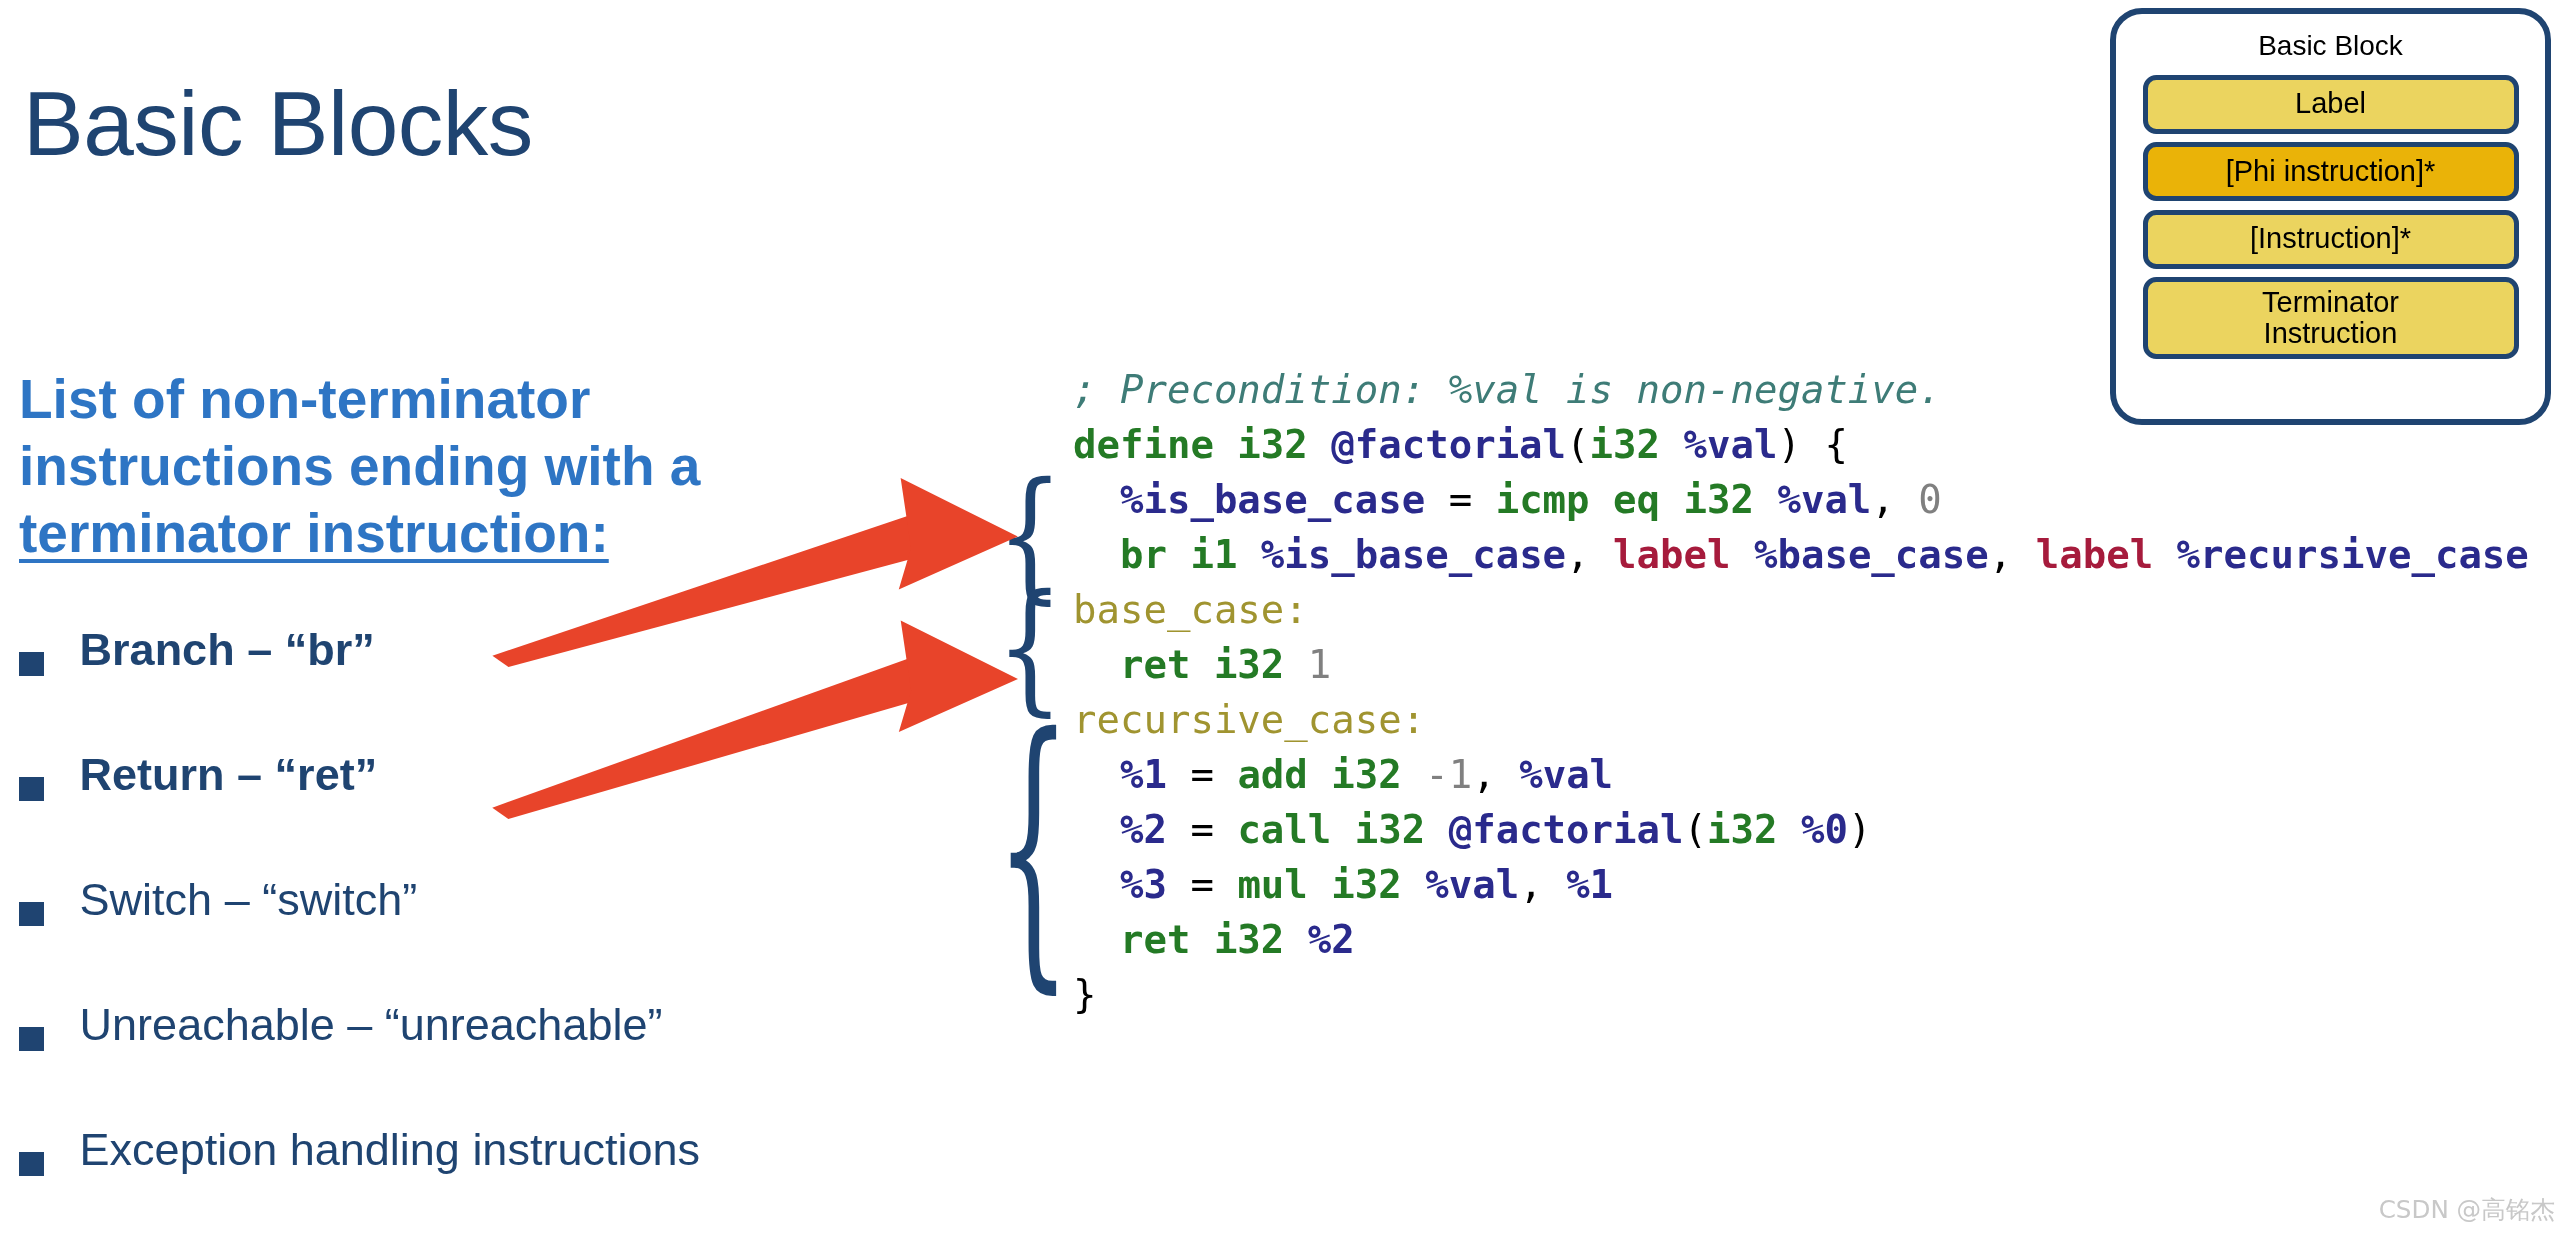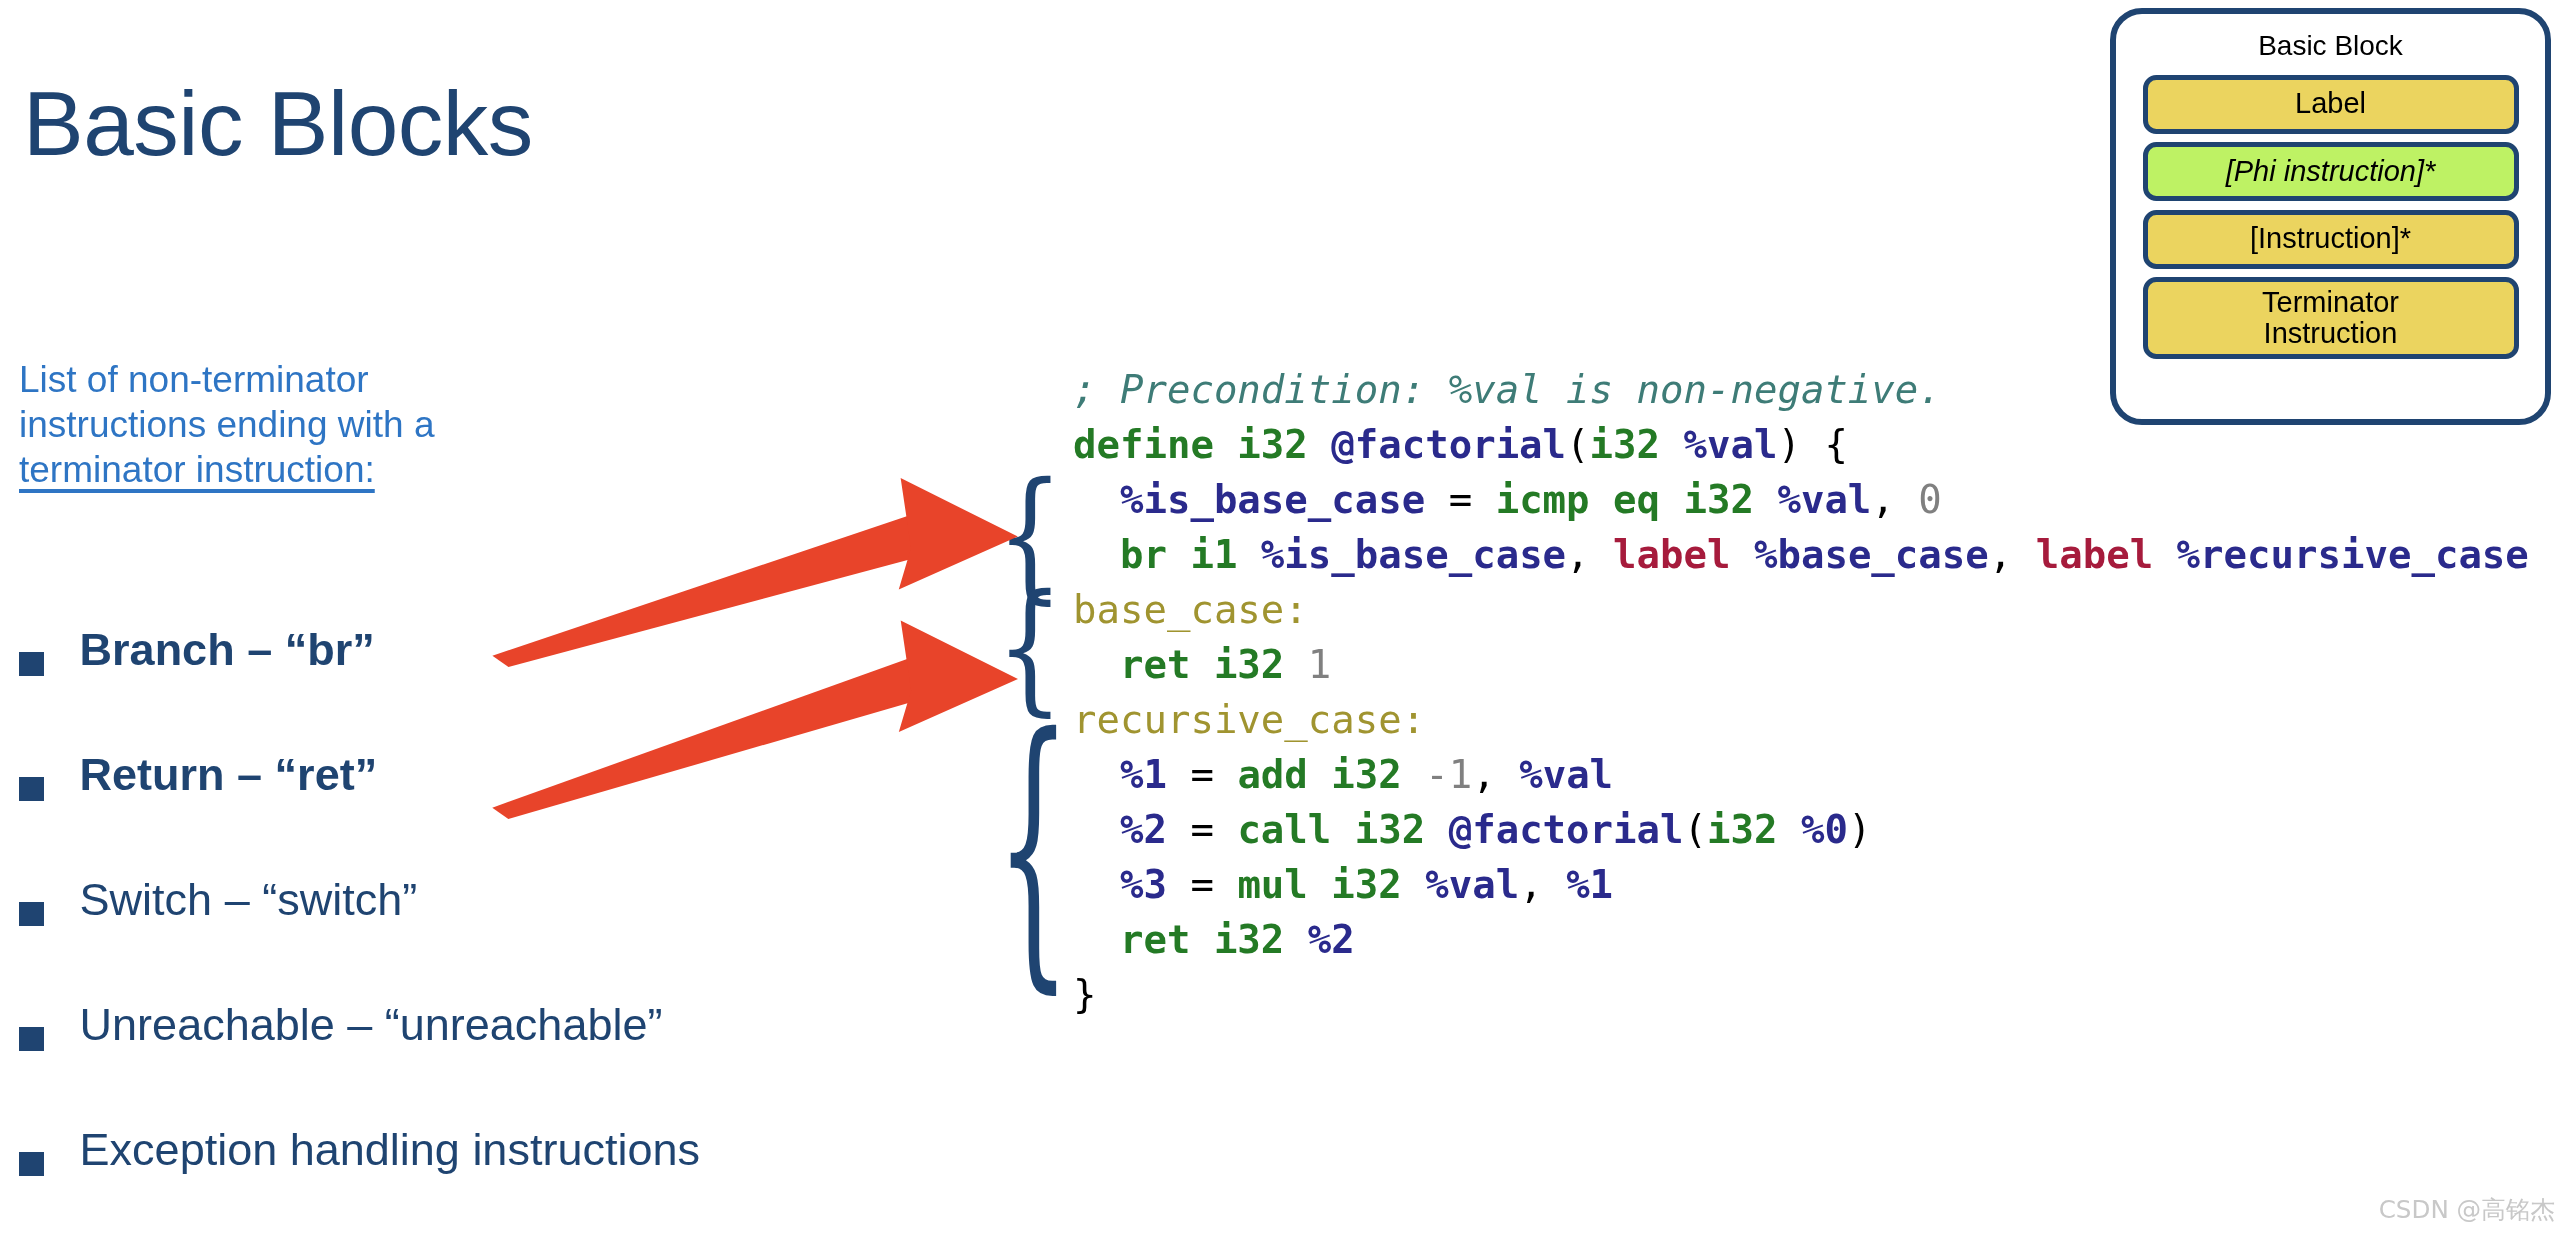--- a/index.html
+++ b/index.html
@@ -25,26 +25,26 @@
     color: #1F4471;
     font-weight: 400;
     letter-spacing: -0.5px;
     white-space: nowrap;
   }
 
   
   #lead-paragraph {
     position: absolute;
     left: 19px;
-    top: 357px;
+    top: 366px;
     width: 833px;
-    font-size: 37px;
+    font-size: 55px;
     line-height: 1.22;
     color: #2E75C4;
-    font-weight: 400;
+    font-weight: 700;
   }
   #lead-paragraph .underline-part {
     text-decoration: underline;
     text-underline-offset: 6.6px;
     text-decoration-thickness: 3.8px;
   }
 
   
   #bullet-list {
     position: absolute;
@@ -136,21 +136,21 @@
     font-size: 29px;
     color: #000000;
     margin-bottom: 8.5px;
     box-sizing: border-box;
     display: flex;
     align-items: center;
     justify-content: center;
     line-height: 1.08;
   }
   .diagram-row.yellow { background: #EBD45F; }
-  .diagram-row.white  { background: #bef264; font-style: italic; }
+  .diagram-row.white  { background: #eab308; }
   .diagram-row.h1 { height: 59px; }
   .diagram-row.h2 { height: 82px; }
 
   
   #watermark {
     position: absolute;
     right: 21px;
     bottom: 11.4px;
     font-size: 24.6px;
     color: #C8C8C8;

